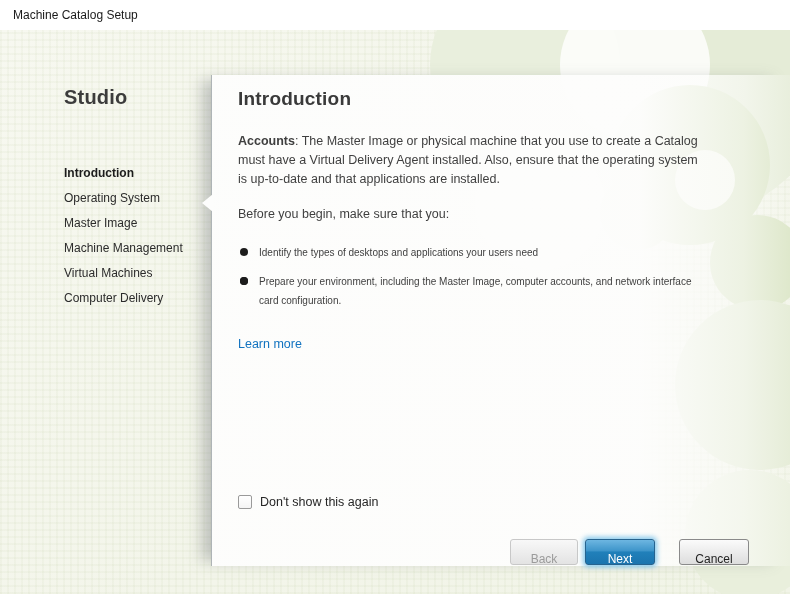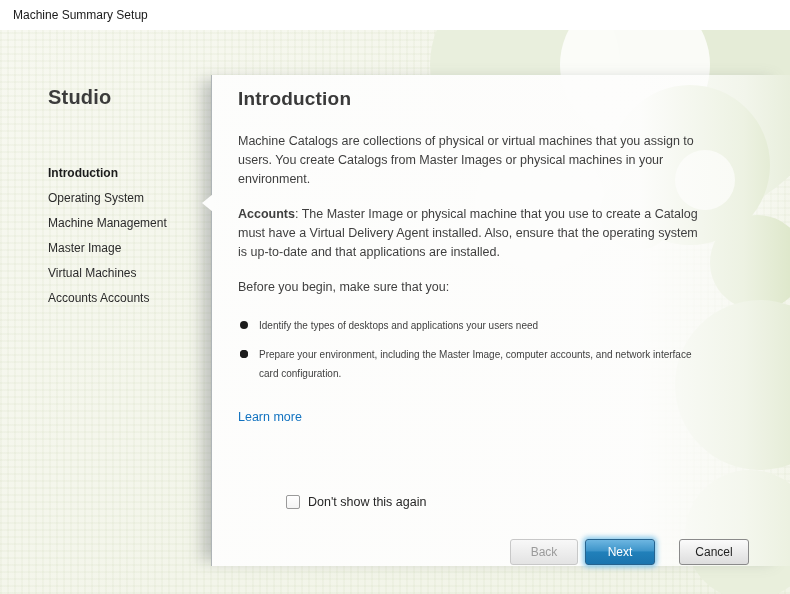--- a/index.html
+++ b/index.html
@@ -36,21 +36,21 @@
   .b3 { right: 20px;  top: 55px;  width: 160px; height: 160px; background: #d9e4c3; }
   .b4 { right: 115px; top: 145px; width: 75px;  height: 75px;  background: #d9e4c3; }
   .b5 { right: -15px; top: 185px; width: 95px;  height: 95px;  background: #d9e4c3; }
   .b6 { right: 55px;  top: 120px; width: 60px;  height: 60px;  background: #f4f7ec; }
   .b7 { right: -55px; top: 270px; width: 170px; height: 170px; background: #e2ead2; }
   .b8 { right: -25px; top: 440px; width: 130px; height: 130px; background: #e9efdc; }
   .w1 { right: 80px;  top: -40px; width: 150px; height: 150px; background: rgba(255,255,255,0.8); }
   .w2 { right: 185px; top: 110px; width: 130px; height: 130px; background: rgba(253,254,250,0.9); }
 
   
-  .sidebar { position: absolute; left: 0; top: 0; width: 203px; height: 100%; z-index: 1; text-decoration: underline; }
+  .sidebar { position: absolute; left: 16px; top: 0; width: 203px; height: 100%; z-index: 1; text-decoration: underline; }
   .brand {
     position: absolute; left: 48px; top: 56px;
     font-size: 20px; font-weight: 600; color: #3c3c3c; letter-spacing: 0.2px;
   }
   .steps { position: absolute; left: 48px; top: 131px; right: 10px; }
   .step {
     height: 25px; line-height: 25px;
     font-size: 12px; color: #2b2b2b; white-space: nowrap;
   }
   .step.active { font-weight: bold; color: #1c1c1c; }
@@ -89,37 +89,37 @@
   .dot {
     position: absolute; left: 2px; top: 5px;
     width: 8px; height: 8px; border-radius: 50%; background: #1c1c1c;
   }
   .learn-more {
     display: inline-block; margin-top: 17px;
     font-size: 12.5px; color: #1273c0; text-decoration: none; cursor: pointer;
   }
   .checkbox-row {
     position: absolute; left: 26px; top: 420px;
-    display: flex; align-items: flex-start; cursor: default; margin-left: 48px;
+    display: flex; align-items: flex-start; cursor: default;
   }
   .checkbox {
     width: 14px; height: 14px; box-sizing: border-box;
     border: 1px solid #9a9a9a; border-radius: 2px;
     background: linear-gradient(#ffffff, #f4f4f4);
   }
   .checkbox-label { margin-left: 8px; font-size: 12.5px; color: #262626; }
 
   
   .button-row {
     position: absolute; top: 509px; left: 0; right: 41px; z-index: 3;
     display: flex; justify-content: flex-end; align-items: center;
   }
   .btn {
-    height: 26px; font-family: inherit; font-size: 12px;
-    border-radius: 3px; padding: 0; cursor: pointer;
+    height: 14px; font-family: inherit; font-size: 12px;
+    border-radius: 3px; padding: 12px; cursor: pointer;
   }
   .btn.back {
     width: 68px; margin-right: 7px;
     background: linear-gradient(#f8f8f8, #e3e3e3);
     border: 1px solid #c8c8c8; color: #9b9b9b; cursor: default;
   }
   .btn.next {
     width: 70px; margin-right: 24px;
     background: linear-gradient(#6db6e1 0%, #3e95ca 45%, #2180ba 50%, #1b74ae 100%);
     border: 1px solid #27638e; color: #ffffff;
@@ -130,21 +130,21 @@
     background: linear-gradient(#fbfbfb, #dddddd);
     border: 1px solid #8a8a8a; color: #1f1f1f;
   }
 </style>
 </head>
 <body>
 
 <div class="window">
 
   <div class="titlebar">
-    <span class="title">Machine Summary Setup</span>
+    <span class="title">Machine Catalog Setup</span>
   </div>
 
   <div class="wizard-body">
 
     <div class="blobs">
       <div class="blob b1"></div>
       <div class="blob b2"></div>
       <div class="blob w1"></div>
       <div class="blob w2"></div>
       <div class="blob b3"></div>
@@ -153,33 +153,32 @@
       <div class="blob b6"></div>
       <div class="blob b7"></div>
       <div class="blob b8"></div>
     </div>
 
     <div class="sidebar">
       <div class="brand">Studio</div>
       <nav class="steps">
         <div class="step active">Introduction</div>
         <div class="step">Operating System</div>
+        <div class="step">Master Image</div>
         <div class="step">Machine Management</div>
-        <div class="step">Master Image</div>
         <div class="step">Virtual Machines</div>
-        <div class="step">Accounts Accounts</div>
+        <div class="step">Computer Delivery</div>
       </nav>
     </div>
 
     <div class="content">
       <div class="notch"></div>
 
       <h1 class="heading">Introduction</h1>
 
-      <p class="para">Machine Catalogs are collections of physical or virtual machines that you assign to users. You create Catalogs from Master Images or physical machines in your environment.</p>
 
       <p class="para"><b>Accounts</b><span>: The Master Image or physical machine that you use to create a Catalog must have a Virtual Delivery Agent installed. Also, ensure that the operating system is up-to-date and that applications are installed.</span></p>
 
       <p class="para tight">Before you begin, make sure that you:</p>
 
       <ul class="bullets">
         <li><span class="dot"></span><span>Identify the types of desktops and applications your users need</span></li>
         <li><span class="dot"></span></li>
         <li><span class="dot"></span><span>Prepare your environment, including the Master Image, computer accounts, and network interface card configuration.</span></li>
       </ul>

